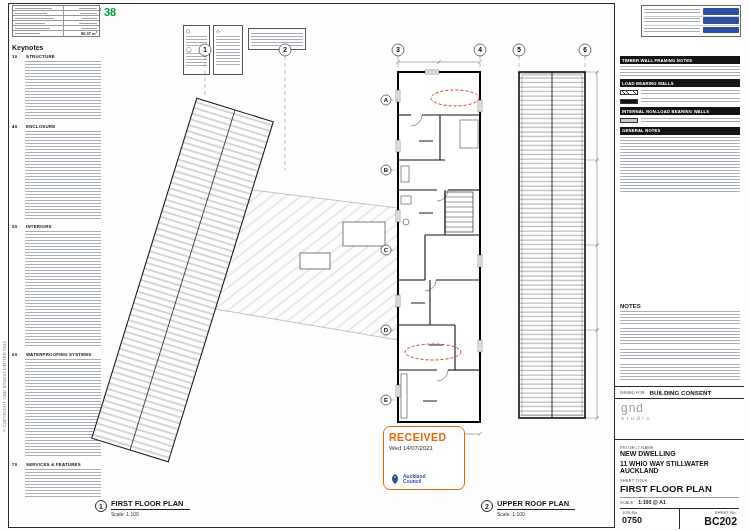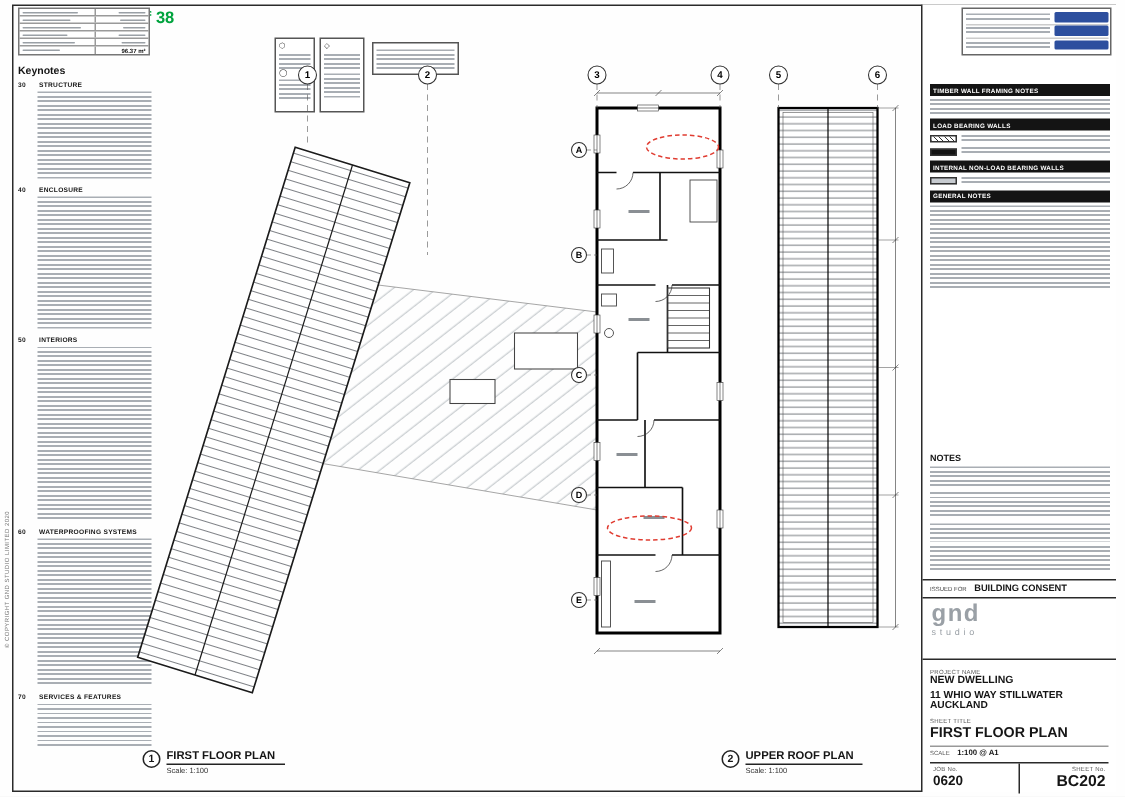--- a/index.html
+++ b/index.html
@@ -59,21 +59,21 @@
   .sw-solid{background:#141414}
   .sw-grey{background:#c7cbd0}
   .legend-row .ph{flex:1;height:6px}
   .notes-box{position:absolute;top:300px;left:5px;right:4px}
   .notes-title{font-size:6px;font-weight:bold;margin-bottom:2px}
   .notes-box .ph{margin-bottom:3px}
   .issued{position:absolute;top:383px;left:0;right:0;border-top:1px solid #2a2a2a;border-bottom:1px solid #2a2a2a;padding:2px 5px;display:flex;align-items:center;gap:5px}
   .issued-label{font-size:4px;color:#444}
   .issued-value{font-size:6.2px;font-weight:bold}
   .logo-box{position:absolute;top:399px;left:6px}
-  .logo-main{font-size:16px;font-weight:bold;color:#9aa0a6;letter-spacing:1px;line-height:1}
+  .logo-main{font-size:12px;font-weight:normal;color:#9aa0a6;letter-spacing:1px;line-height:1}
   .logo-sub{font-size:6px;color:#9aa0a6;letter-spacing:2.5px;margin-top:1px}
   .project-info{position:absolute;top:436px;left:0;right:0;bottom:0;border-top:1px solid #2a2a2a;padding:2px 5px 0}
   .pi-label{font-size:4px;color:#555;margin-top:2.5px;letter-spacing:.2px}
   .pi-value{font-size:7px;font-weight:bold}
   .pi-address{font-size:6.8px;font-weight:bold;line-height:1.15}
   .pi-sheet-title{font-size:9.5px;font-weight:bold}
   .scale-row{display:flex;gap:5px;align-items:baseline;border-top:0.5px solid #999;margin-top:3px;padding-top:1.5px}
   .scale-label{font-size:4px;color:#555}.scale-value{font-size:5.2px;font-weight:bold}
   .num-row{display:flex;border-top:1px solid #2a2a2a;margin-top:2.5px}
   .num-cell{flex:1;padding:1.5px 2px}
@@ -382,20 +382,31 @@
     </div>
   </div>
   <div class="callout" style="left:481px;top:500px">
     <div class="co-num">2</div>
     <div>
       <div class="co-title">UPPER ROOF PLAN</div>
       <div class="co-scale">Scale: 1:100</div>
     </div>
   </div>
 
+  <div class="stamp">
+    <div class="stamp-received">RECEIVED</div>
+    <div class="stamp-date">Wed 14/07/2021</div>
+    <div class="stamp-brand">
+      <svg width="12" height="12" viewBox="0 0 12 12">
+        <path d="M6 11 C2 8 2 3 6 1 C10 3 10 8 6 11 Z" fill="#2b4e9b"></path>
+        <circle cx="6" cy="4" r="1.2" fill="#7ab648"></circle>
+      </svg>
+      <div class="stamp-org">Auckland Council</div>
+    </div>
+  </div>
 
   <div class="right-panel">
     <div class="rev-box">
       <div class="rev-row">
           <div class="ph"></div>
           <div class="rev-chip"></div>
         </div>
       <div class="rev-row">
           <div class="ph"></div>
           <div class="rev-chip"></div>
@@ -454,21 +465,21 @@
       </div>
       <div class="pi-label">SHEET TITLE</div>
       <div class="pi-sheet-title">FIRST FLOOR PLAN</div>
       <div class="scale-row">
         <span class="scale-label">SCALE</span>
         <span class="scale-value">1:100 @ A1</span>
       </div>
       <div class="num-row">
         <div class="num-cell">
           <div class="pi-label" style="margin-top:0">JOB No.</div>
-          <div class="num-value">0620</div>
+          <div class="num-value">0750</div>
         </div>
         <div class="num-cell">
           <div class="pi-label" style="margin-top:0">SHEET No.</div>
           <div class="num-value-lg">BC202</div>
         </div>
       </div>
     </div>
   </div>
 
   <div class="copyright">© COPYRIGHT GND STUDIO LIMITED 2020</div>

